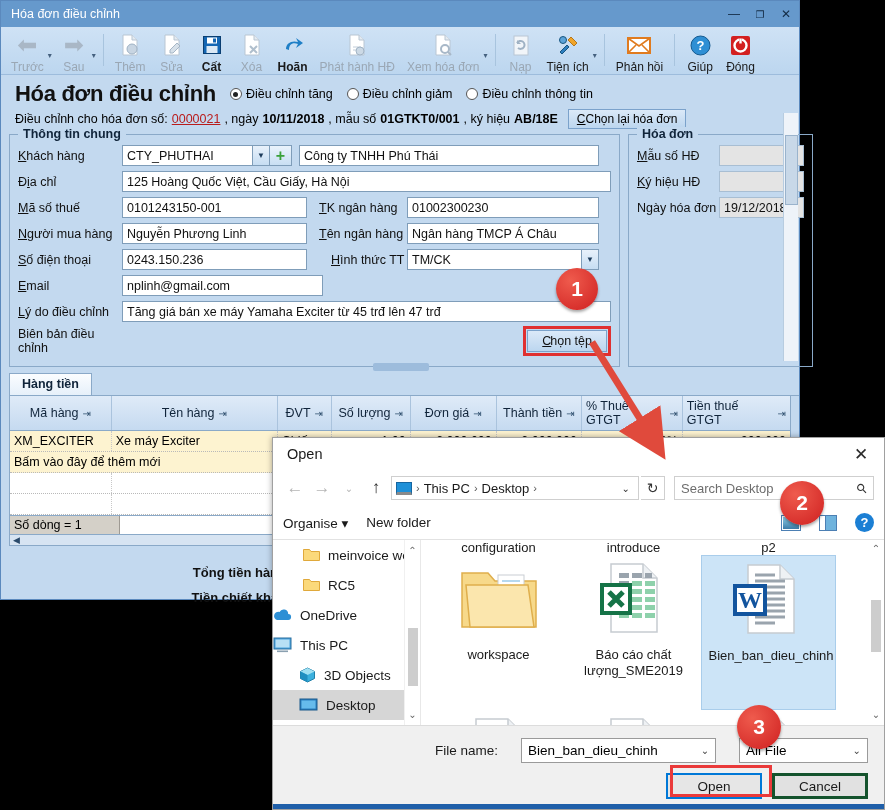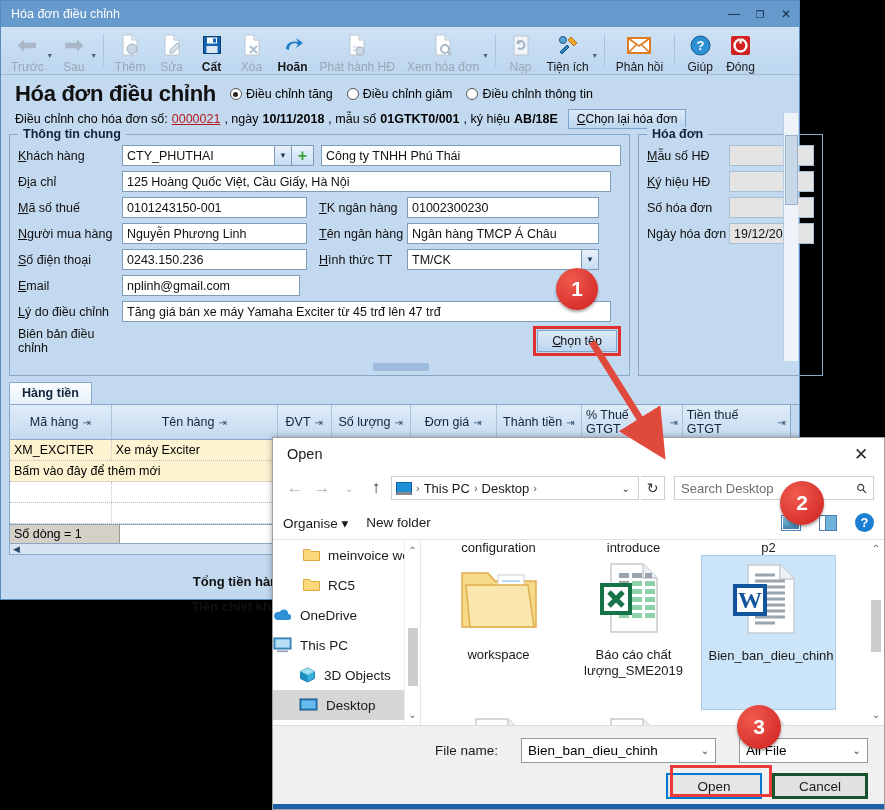--- a/index.html
+++ b/index.html
@@ -445,21 +445,21 @@
       <div class="btn-rechoose"><u>C</u><span>Chọn lại hóa đơn</span></div>
     </div>
 
     <div class="panels">
 
       <div class="fs fs-general">
         <div class="lg">Thông tin chung</div>
 
         <div class="row">
           <div class="lbl" style="width:104px"><u>K</u>hách hàng</div>
-          <div class="inp combo" style="width:170px">
+          <div class="inp combo" style="width:148px">
             <span>CTY_PHUTHAI</span>
             <span class="cbtn">▼</span>
           </div>
           <div class="plusbtn">+</div>
           <div class="inp" style="width:300px; margin-left:7px">
             <span>Công ty TNHH Phú Thái</span>
           </div>
         </div>
 
         <div class="row">
@@ -489,68 +489,62 @@
           <div class="inp" style="width:192px">
             <span>Ngân hàng TMCP Á Châu</span>
           </div>
         </div>
 
         <div class="row">
           <div class="lbl" style="width:104px"><u>S</u>ố điện thoại</div>
           <div class="inp" style="width:185px">
             <span>0243.150.236</span>
           </div>
-          <div class="lbl" style="width:100px; padding-left:12px"><u>H</u>ình thức TT</div>
+          <div class="lbl" style="width:100px; padding-left:24px"><u>H</u>ình thức TT</div>
           <div class="inp combo" style="width:192px">
             <span>TM/CK</span>
             <span class="cbtn">▼</span>
           </div>
         </div>
 
         <div class="row">
           <div class="lbl" style="width:104px"><u>E</u>mail</div>
-          <div class="inp" style="width:178px">
+          <div class="inp" style="width:201px">
             <span>nplinh@gmail.com</span>
           </div>
         </div>
 
         <div class="row">
           <div class="lbl" style="width:104px"><u>L</u>ý do điều chỉnh</div>
           <div class="inp" style="width:489px">
             <span>Tăng giá bán xe máy Yamaha Exciter từ 45 trđ lên 47 trđ</span>
           </div>
         </div>
 
-        <div class="row" style="margin-bottom:12px">
+        <div class="row" style="margin-bottom:3px">
           <div class="lbl" style="width:104px">Biên bản điều chỉnh</div>
           <div style="flex:1"></div>
           <div class="btn-file hl-red">
             <u>C</u>
               <span style="margin-left:-1px">họn tệp</span>
           </div>
           <div style="width:4px"></div>
         </div>
       </div>
 
       <div class="fs fs-invoice">
         <div class="lg">Hóa đơn</div>
         <div class="row">
           <div class="lbl" style="width:82px"><u>M</u>ẫu số HĐ</div>
           <div class="inp ro" style="width:85px">
             <span></span>
           </div>
         </div>
         <div class="row">
           <div class="lbl" style="width:82px"><u>K</u>ý hiệu HĐ</div>
-          <div class="inp ro" style="width:85px">
-            <span></span>
-          </div>
-        </div>
-        <div class="row">
-          <div class="lbl" style="width:82px">Số hóa đơn</div>
           <div class="inp ro" style="width:85px">
             <span></span>
           </div>
         </div>
         <div class="row">
           <div class="lbl" style="width:82px">Ngày hóa đơn</div>
           <div class="inp ro" style="width:85px">
             <span>19/12/2018</span>
           </div>
         </div>

